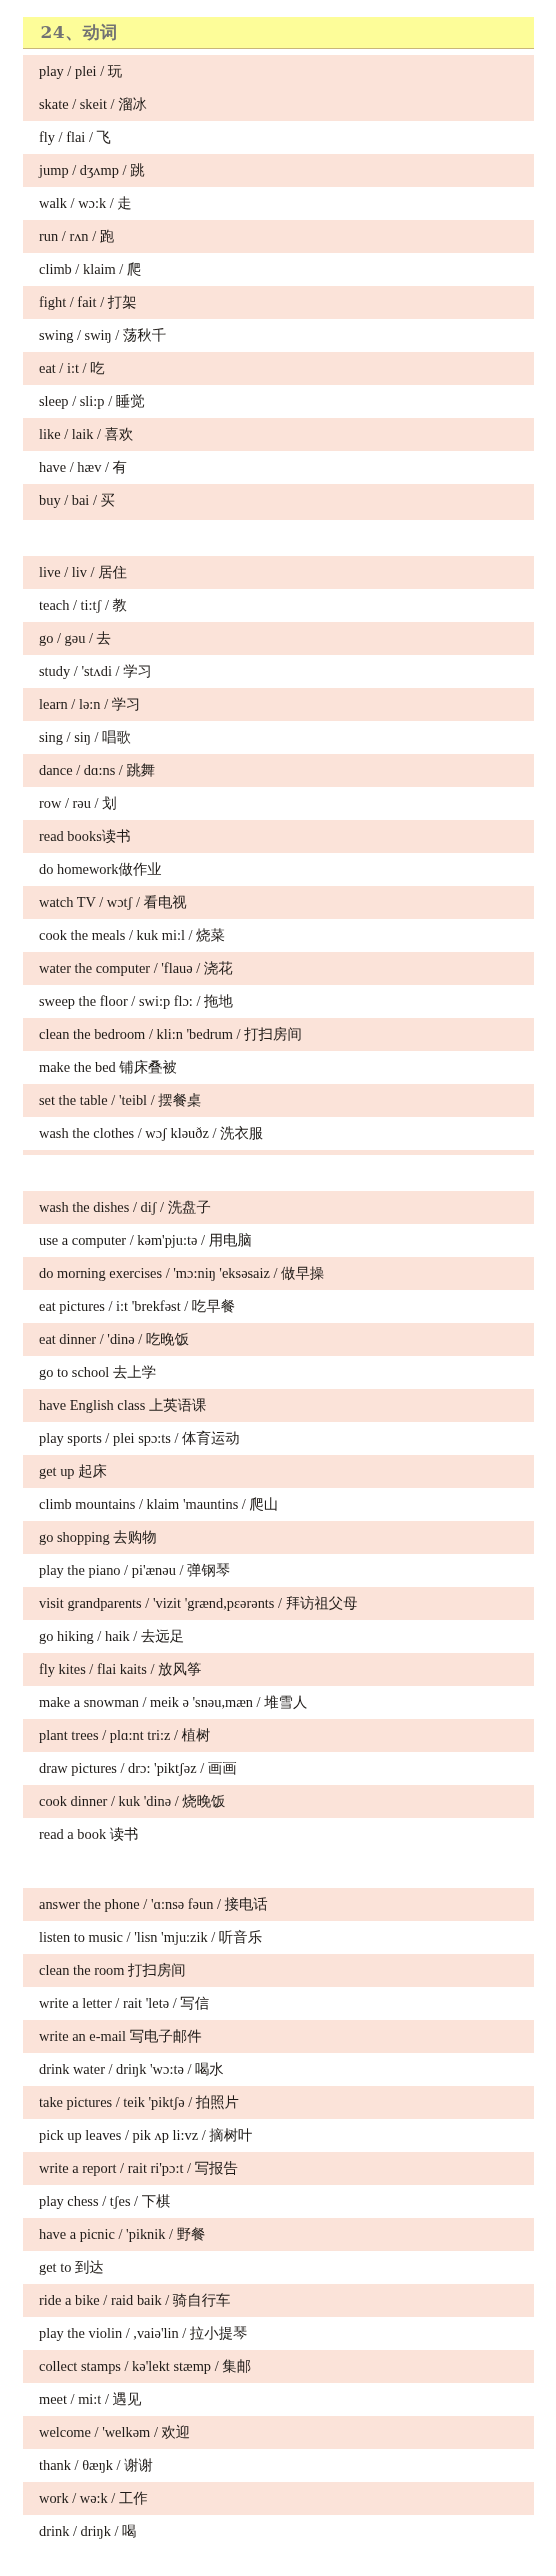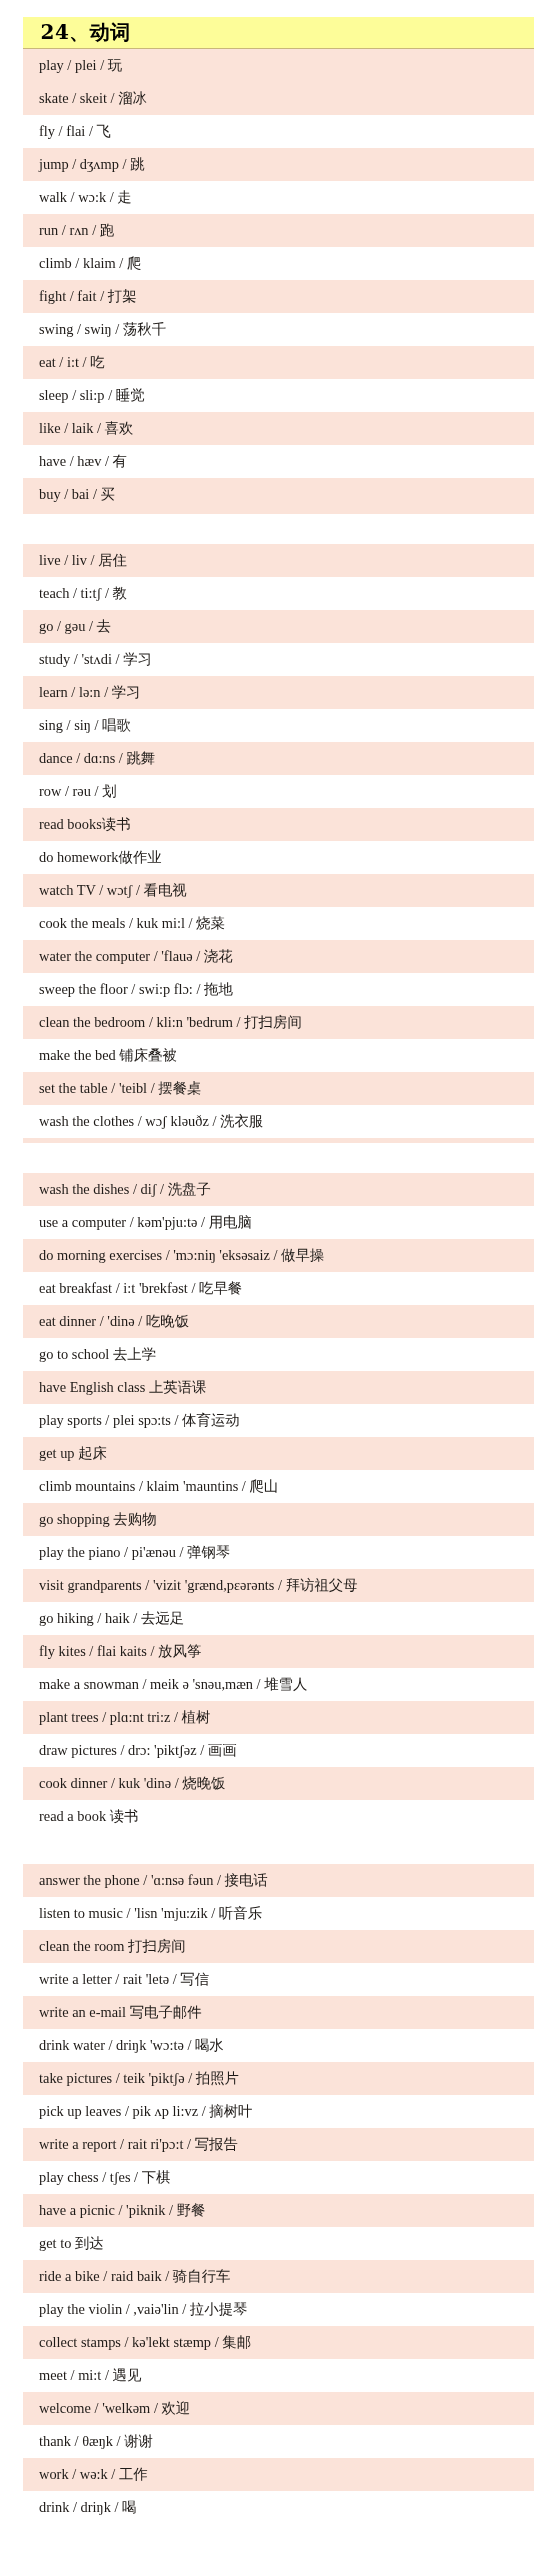--- a/index.html
+++ b/index.html
@@ -24,27 +24,28 @@
     height: 32px;
     background: #fdfd99;
     border-bottom: 1.5px solid #c9b77a;
     display: flex;
     align-items: center;
     padding-left: 17.5px;
     box-sizing: border-box;
   }
   .header-title {
     font-family: "DejaVu Serif", "Liberation Serif", serif;
-    font-size: 20px;
+    font-size: 17px;
     font-weight: bold;
-    color: #000000;
+    color: #737373;
     letter-spacing: 0.5px;
   }
   .section {
     width: 511px;
+    margin-top: 6px;
   }
   .row {
     height: 33px;
     display: flex;
     align-items: center;
     padding-left: 16px;
     box-sizing: border-box;
     font-size: 14.4px;
     white-space: nowrap;
     overflow: hidden;
@@ -180,21 +181,21 @@
         <div class="row pink">
           <span class="row-text">wash the dishes / diʃ / 洗盘子</span>
         </div>
         <div class="row white">
           <span class="row-text">use a computer / kəm'pju:tə / 用电脑</span>
         </div>
         <div class="row pink">
           <span class="row-text">do morning exercises / 'mɔ:niŋ 'eksəsaiz / 做早操</span>
         </div>
         <div class="row white">
-          <span class="row-text">eat breakfast / i:t 'brekfəst / 吃早餐</span>
+          <span class="row-text">eat pictures / i:t 'brekfəst / 吃早餐</span>
         </div>
         <div class="row pink">
           <span class="row-text">eat dinner / 'dinə / 吃晚饭</span>
         </div>
         <div class="row white">
           <span class="row-text">go to school 去上学</span>
         </div>
         <div class="row pink">
           <span class="row-text">have English class 上英语课</span>
         </div>

